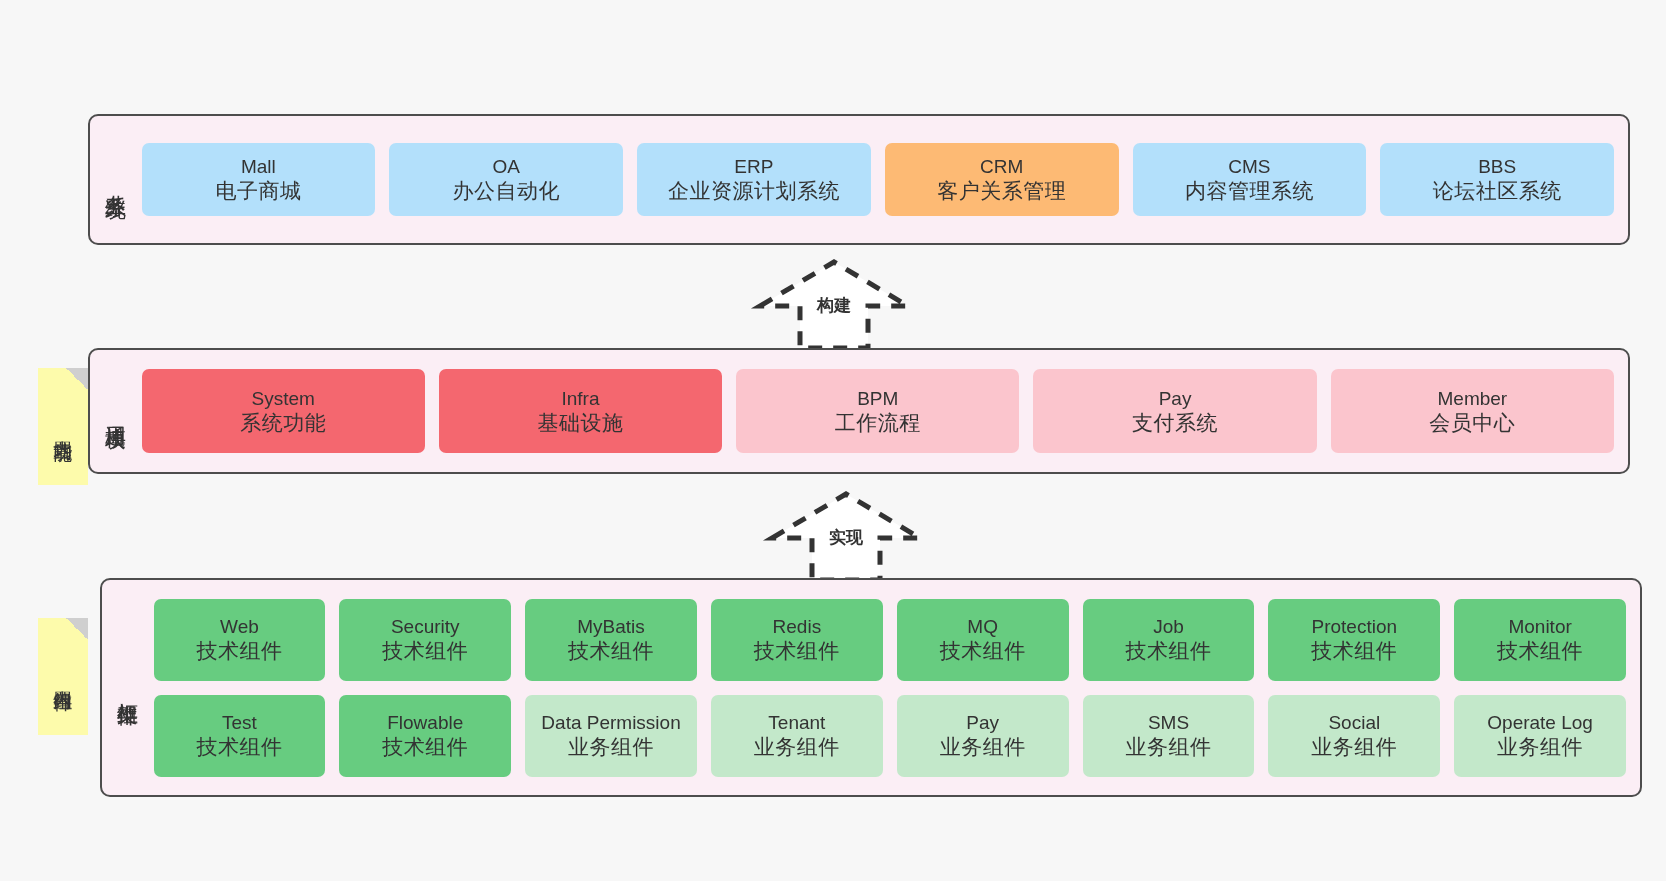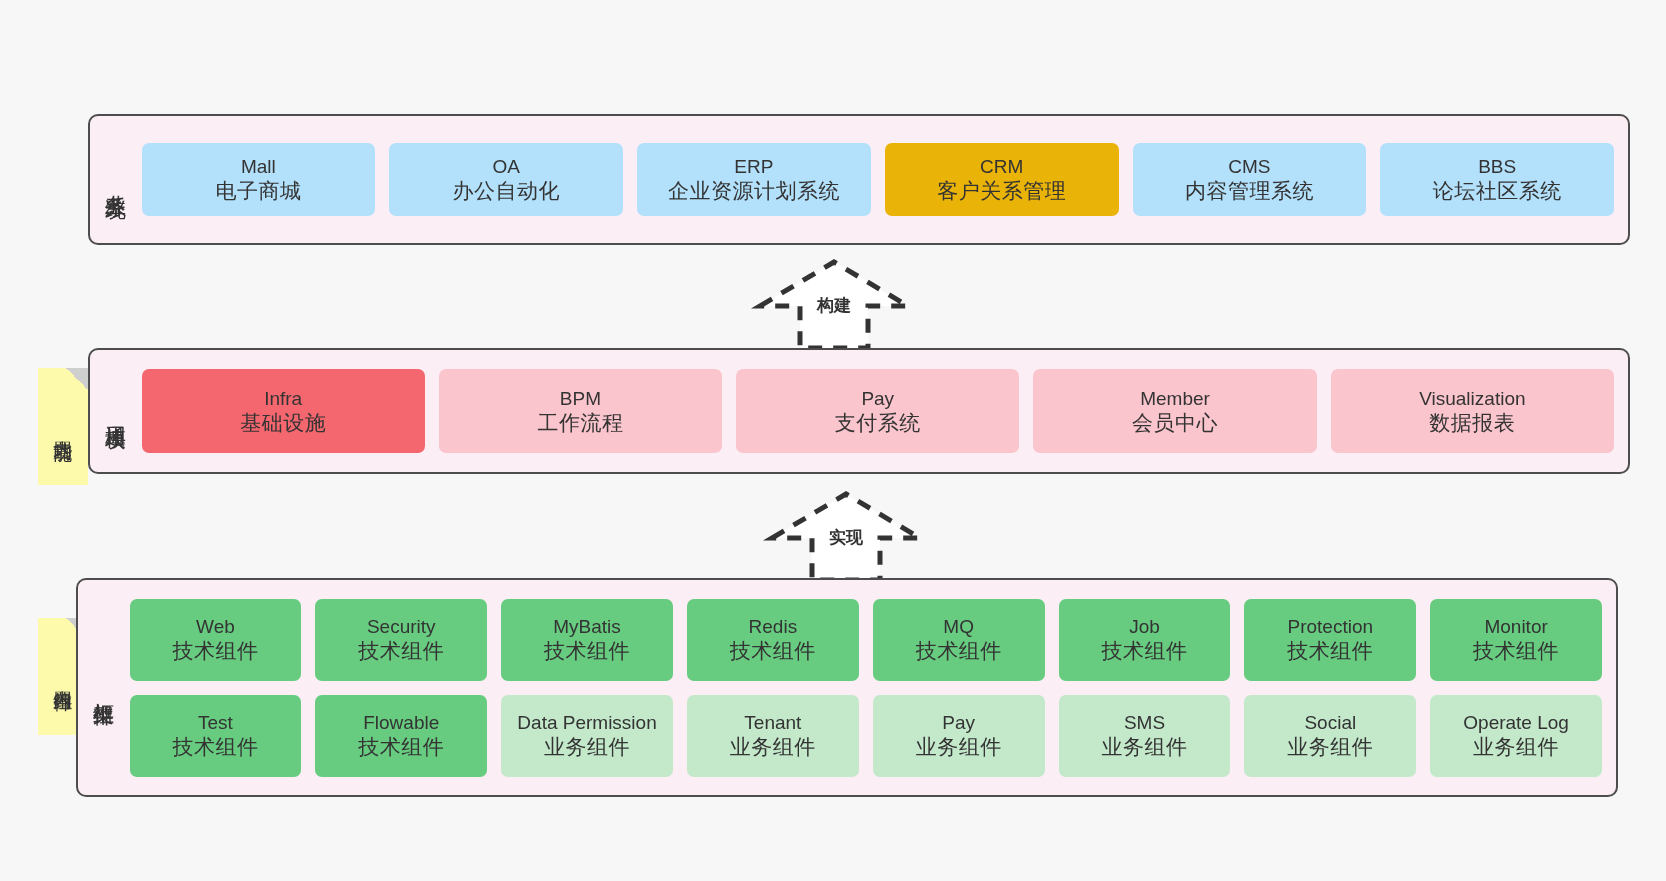--- a/index.html
+++ b/index.html
@@ -62,21 +62,21 @@
     color:#333333;
   }
   .card .en{font-size:19px;line-height:1.22;}
   .card .cn{font-size:21px;line-height:1.22;letter-spacing:.5px;}
 
   
   #panel-business{left:88px;top:114px;width:1542px;height:131px;}
   #panel-business .card{height:73px;}
   #panel-modules{left:88px;top:348px;width:1542px;height:126px;}
   #panel-modules .card{height:84px;}
-  #panel-framework{left:76px;top:578px;width:1542px;height:219px;}
+  #panel-framework{left:100px;top:578px;width:1542px;height:219px;}
   #panel-framework .card{height:82px;}
 
   
   .note{
     position:absolute;
     background:#fdfbab;
     box-sizing:border-box;
     display:flex;
     align-items:center;
     justify-content:center;
@@ -129,21 +129,21 @@
           <span class="cn">电子商城</span>
         </div>
         <div class="card" style="background:#b3e0fb">
           <span class="en">OA</span>
           <span class="cn">办公自动化</span>
         </div>
         <div class="card" style="background:#b3e0fb">
           <span class="en">ERP</span>
           <span class="cn">企业资源计划系统</span>
         </div>
-        <div class="card" style="background:#eab308">
+        <div class="card" style="background:#fdba74">
           <span class="en">CRM</span>
           <span class="cn">客户关系管理</span>
         </div>
         <div class="card" style="background:#b3e0fb">
           <span class="en">CMS</span>
           <span class="cn">内容管理系统</span>
         </div>
         <div class="card" style="background:#b3e0fb">
           <span class="en">BBS</span>
           <span class="cn">论坛社区系统</span>
@@ -162,38 +162,38 @@
   <div class="note" id="note-builtin-function">
     <span class="note-text">内置功能</span>
     <span class="fold"></span>
   </div>
 
   <div class="panel" id="panel-modules">
     <div class="panel-title">通用模块</div>
     <div class="cards">
       <div class="row">
         <div class="card" style="background:#f4676f">
+          <span class="en">System</span>
+          <span class="cn">系统功能</span>
+        </div>
+        <div class="card" style="background:#f4676f">
           <span class="en">Infra</span>
           <span class="cn">基础设施</span>
         </div>
         <div class="card" style="background:#fbc5cd">
           <span class="en">BPM</span>
           <span class="cn">工作流程</span>
         </div>
         <div class="card" style="background:#fbc5cd">
           <span class="en">Pay</span>
           <span class="cn">支付系统</span>
         </div>
         <div class="card" style="background:#fbc5cd">
           <span class="en">Member</span>
           <span class="cn">会员中心</span>
-        </div>
-        <div class="card" style="background:#fbc5cd">
-          <span class="en">Visualization</span>
-          <span class="cn">数据报表</span>
         </div>
       </div>
     </div>
   </div>
 
   <div class="arrow" id="arrow-implement">
     <svg width="152" height="92" viewBox="0 0 152 92">
       <path d="M 2 48 L 76 4 L 150 48 L 110 48 L 110 90 L 42 90 L 42 48 Z" fill="#ffffff" stroke="#333333" stroke-width="5" stroke-dasharray="14 11" stroke-linejoin="miter"></path>
     </svg>
     <span class="arrow-label">实现</span>

